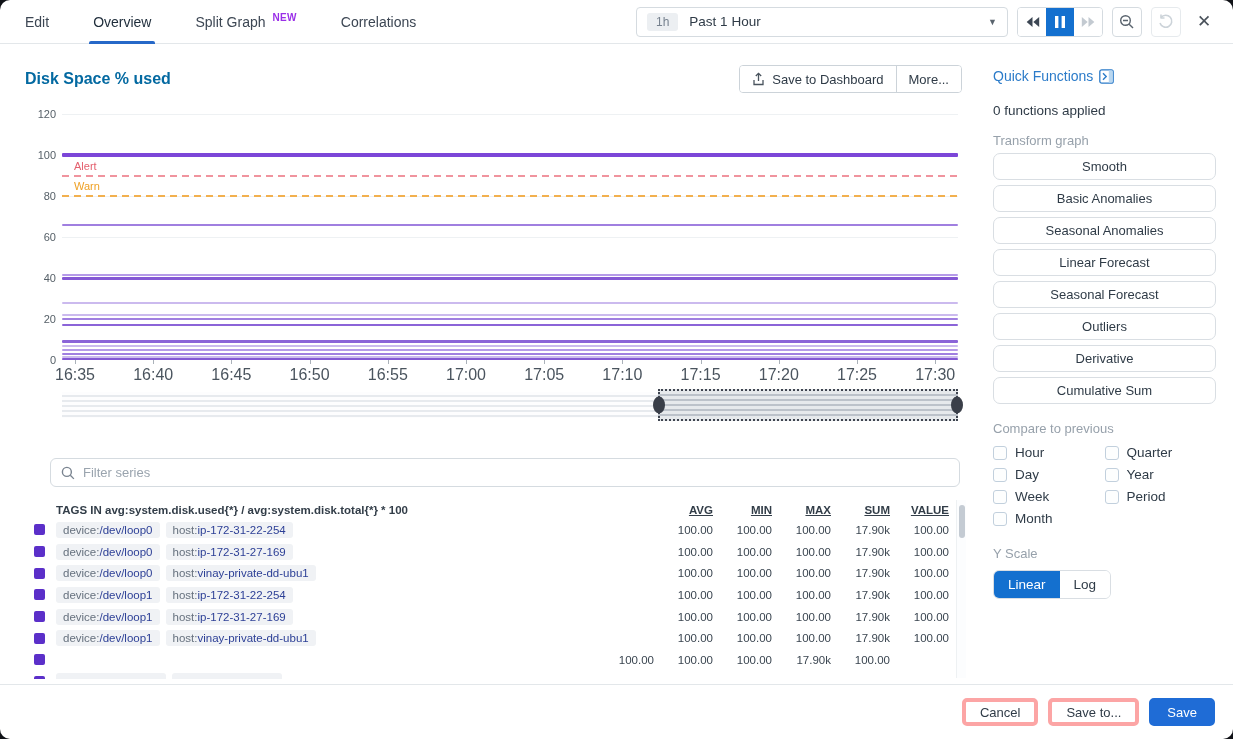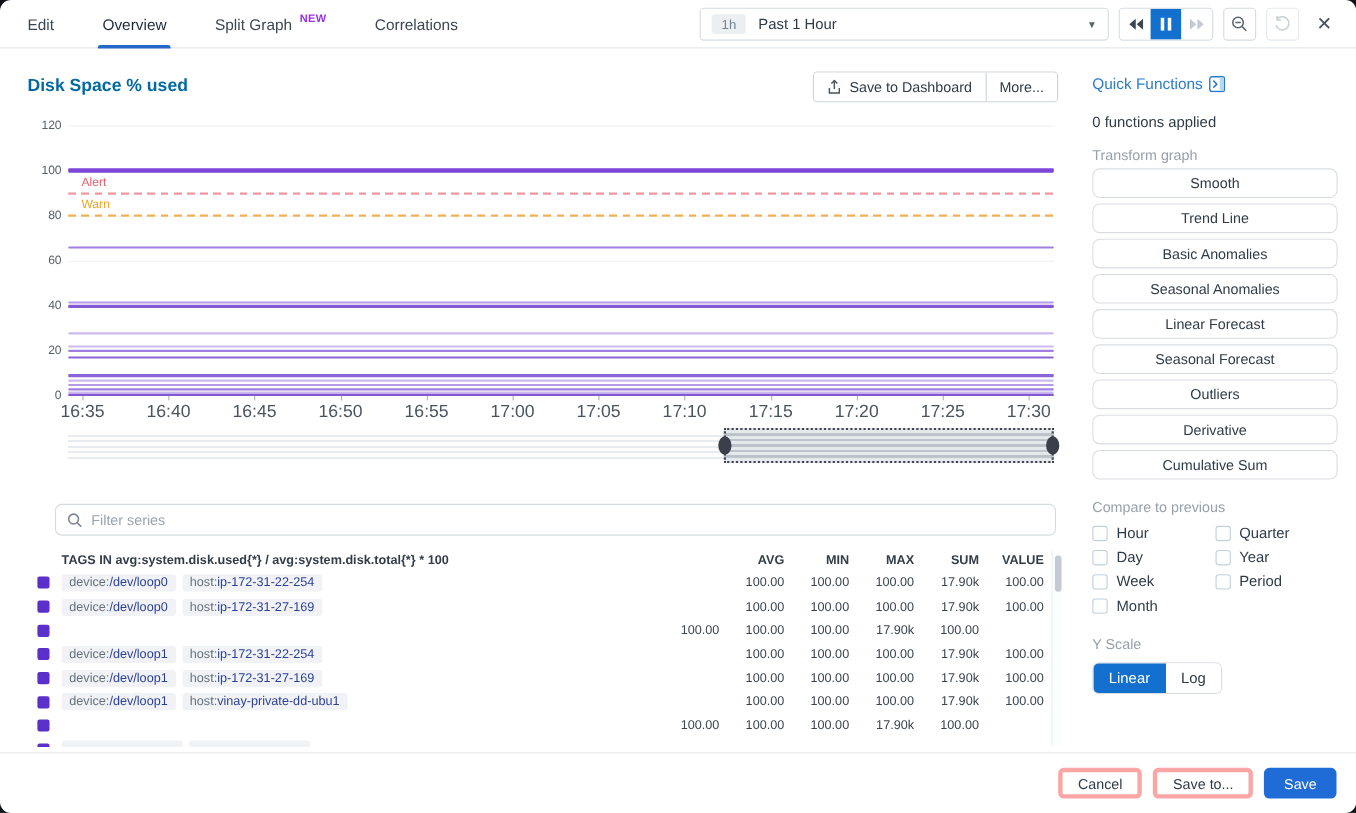--- a/index.html
+++ b/index.html
@@ -66,21 +66,21 @@
   .filter input { border:none; outline:none; flex:1; font-size:13px; color:#2f3b47; font-family:"Liberation Sans",sans-serif; }
   .filter input::placeholder { color:#9aa4ae; }
 
   
   .series-table { position:relative; margin:13px 0 0 28px; width:922px; font-size:11.5px; }
   .tbody-clip { height:160px; overflow:hidden; }
   .trow { display:grid; grid-template-columns:22px 1fr 59px 59px 59px 59px 59px; align-items:center; height:21.7px; }
   .trow.thead { height:19px; font-weight:bold; color:#323d48; }
   .tags-h { font-weight:bold; padding-left:6px; }
   .num { text-align:right; color:#3a4550; padding-right:1px; }
-  .num.h { color:#323d48; }
+  .num.h { color:#323d48;text-decoration:underline; }
   .swatch { width:11px; height:11px; background:#5b2fc9; border-radius:2px; margin-left:6px; }
   .tagcell { padding-left:6px; white-space:nowrap; overflow:hidden; }
   .pill { display:inline-block; background:#f0f2f5; border-radius:3px; padding:2px 7px; margin-right:6px; }
   .pill .k { color:#66717e; } .pill .v { color:#2c3f96; }
   .pill.ghost { width:110px; height:15px; padding:0; }
   .vscroll { position:absolute; right:-16px; top:0; width:10px; height:178px; background:#fcfdfe; border-left:1px solid #eef1f3; }
   .vthumb { position:absolute; left:2px; top:5px; width:6px; height:33px; background:#c4cbd3; border-radius:3px; }
 
   
   .qf-link { display:flex; align-items:center; gap:6px; color:#2b7bc9; font-size:14px; cursor:pointer; }
@@ -297,20 +297,21 @@
               <div class="num">100.00</div>
               <div class="num">100.00</div>
               <div class="num">100.00</div>
               <div class="num">17.90k</div>
               <div class="num">100.00</div>
             </div>
             <div class="trow">
               <div>
                 <div class="swatch"></div>
               </div>
+              <div class="tagcell"><span class="pill"><span class="k">device:</span><span class="v">/dev/loop0</span></span><span class="pill"><span class="k">host:</span><span class="v">vinay-private-dd-ubu1</span></span></div>
               <div class="num">100.00</div>
               <div class="num">100.00</div>
               <div class="num">100.00</div>
               <div class="num">17.90k</div>
               <div class="num">100.00</div>
             </div>
             <div class="trow">
               <div>
                 <div class="swatch"></div>
               </div>
@@ -373,21 +374,20 @@
         <svg width="15" height="15" viewBox="0 0 15 15">
             <rect x="0.8" y="0.8" width="13.4" height="13.4" rx="2" fill="none" stroke="#2b7bc9" stroke-width="1.3"></rect>
             <rect x="9.8" y="1.5" width="3.9" height="12" fill="#b9d7f0"></rect>
             <path d="M4 4.3 L7.2 7.5 L4 10.7" fill="none" stroke="#2b7bc9" stroke-width="1.4"></path>
           </svg>
       </div>
       <div class="func-applied">0 functions applied</div>
       <div class="side-label">Transform graph</div>
       <div id="tfButtons">
           <button class="tf-btn">Smooth</button>
-          <button class="tf-btn">Trend Line</button>
           <button class="tf-btn">Basic Anomalies</button>
           <button class="tf-btn">Seasonal Anomalies</button>
           <button class="tf-btn">Linear Forecast</button>
           <button class="tf-btn">Seasonal Forecast</button>
           <button class="tf-btn">Outliers</button>
           <button class="tf-btn">Derivative</button>
           <button class="tf-btn">Cumulative Sum</button>
         </div>
       <div class="side-label" style="margin-top:17px">Compare to previous</div>
       <div class="cmp-grid" id="cmpGrid">

